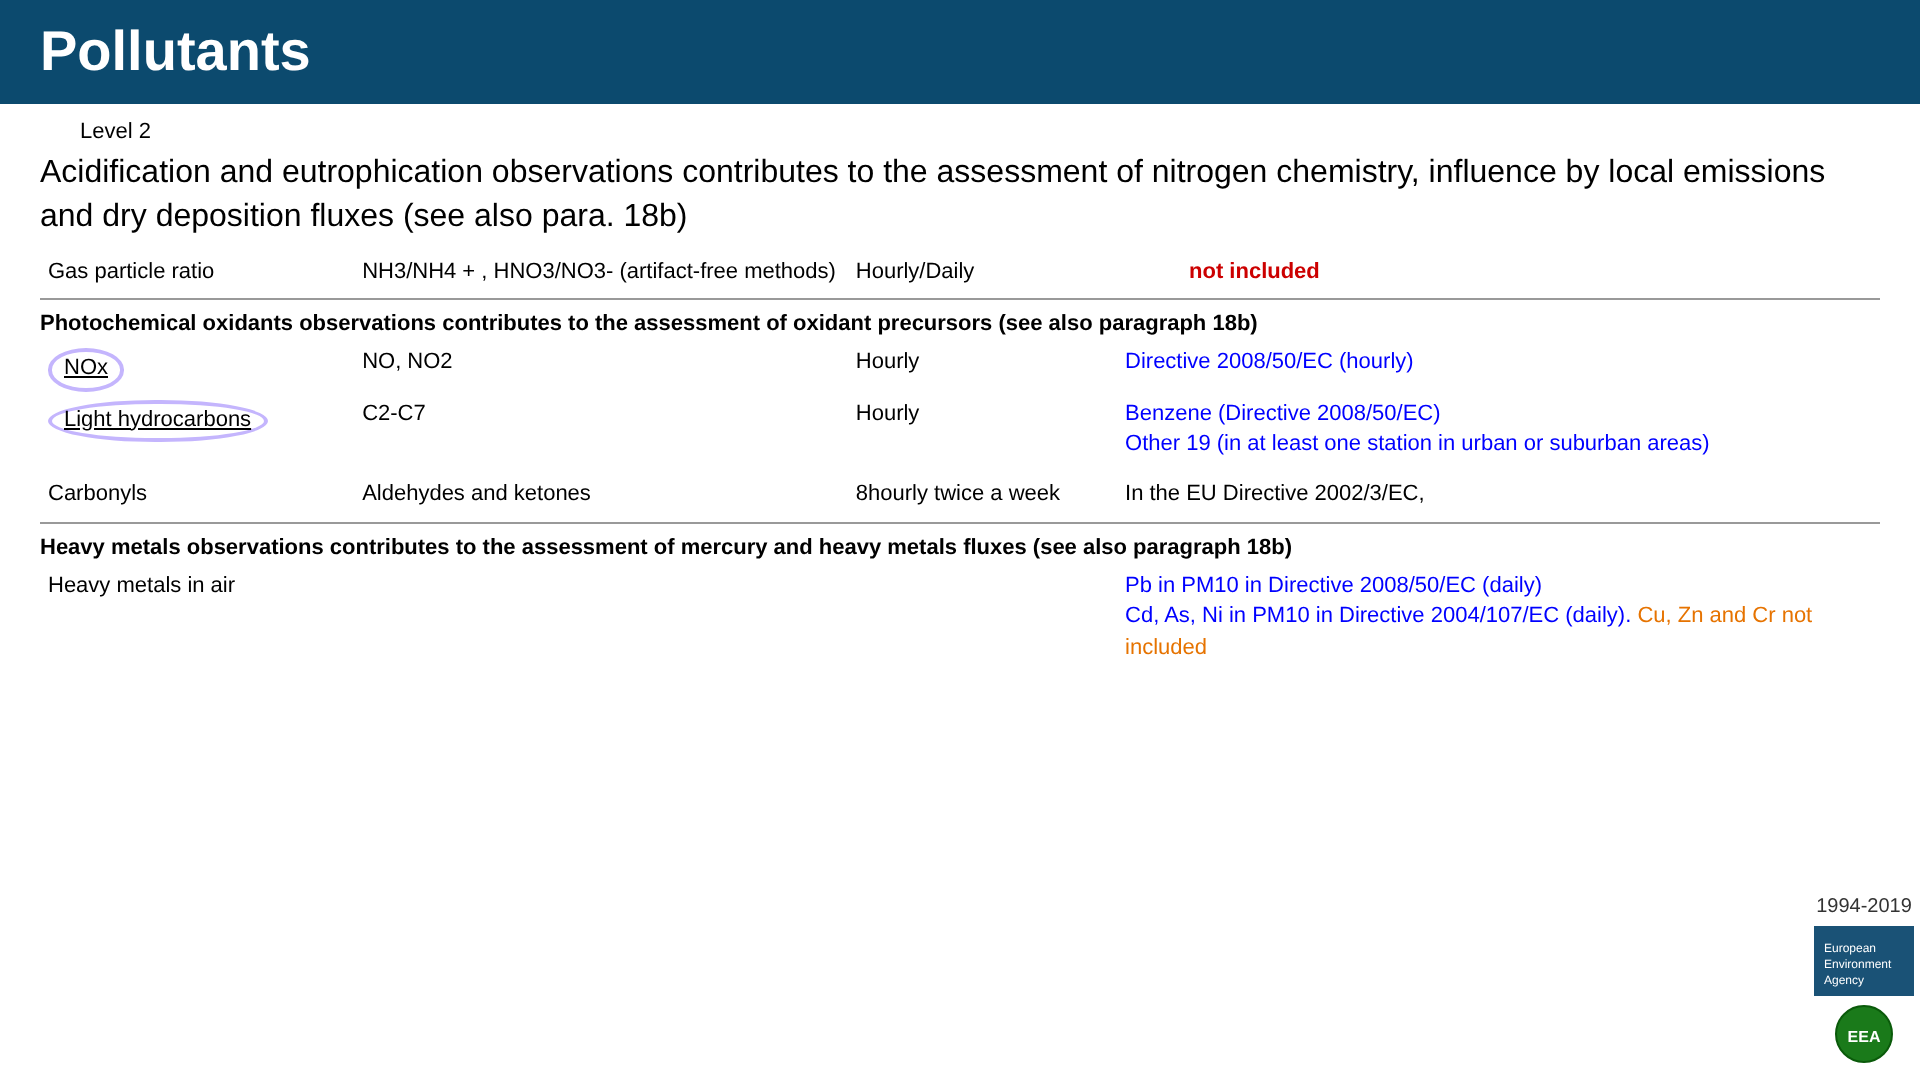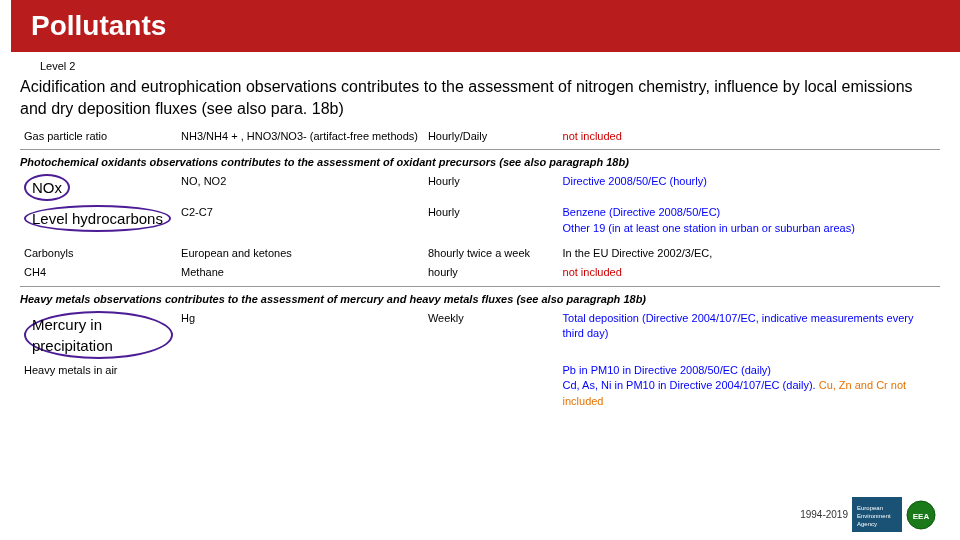--- a/index.html
+++ b/index.html
@@ -5,24 +5,23 @@
     * { margin: 0; padding: 0; box-sizing: border-box; }
     body {
       font-family: Arial, sans-serif;
       font-size: 11px;
       background: #fff;
       width: 960px;
       height: 540px;
       overflow: hidden;
     }
     .header {
-      background: #b91c1c;
+      background: #0c4a6e;
       color: #fff;
       padding: 10px 20px 10px 20px;
-      margin-left: 11px;
     }
     .header h1 {
       font-size: 28px;
       font-weight: bold;
       color: #fff;
     }
     .content {
       padding: 8px 20px;
     }
     .level-label {
@@ -43,56 +42,58 @@
     td {
       padding: 2px 4px;
       vertical-align: top;
       line-height: 1.4;
     }
     .section-header {
       font-size: 11px;
       font-weight: bold;
       margin-top: 6px;
       margin-bottom: 4px;
-      font-style: italic;
     }
     .not-included {
       color: #c00;
-      font-weight: normal;
+      font-weight: bold;
+      margin-left: 32px;
     }
     .blue-text {
       color: #00f;
       margin-top: 13px;
     }
     .orange-text {
       color: #e67300;
     }
     .col1 { width: 140px; }
     .col2 { width: 220px; }
     .col3 { width: 120px; }
     .col4 { width: 340px; }
     .oval-highlight {
       display: inline-block;
-      border: 2px solid #4c1d95;
+      border: 2px solid #c4b5fd;
       border-radius: 50%;
       padding: 1px 6px;
-      font-size: 15px;
+      font-size: 11px;
+      text-decoration: underline;
     }
     hr.divider {
       border: none;
       border-top: 1px solid #999;
       margin: 3px 0;
     }
     .footer-area {
       position: absolute;
       bottom: 8px;
-      right: 24px;
+      right: 3px;
       display: flex;
       align-items: center;
       gap: 4px;
+      flex-direction: column;
     }
   </style>
 </head>
 <body>
 
 <div class="header">
   <h1>Pollutants</h1>
 </div>
 
 <div class="content">
@@ -130,64 +131,46 @@
         <span class="oval-highlight">NOx</span>
       </td>
       <td class="col2">NO, NO2</td>
       <td class="col3">Hourly</td>
       <td class="col4">
         <span class="blue-text">Directive 2008/50/EC (hourly)</span>
       </td>
     </tr>
     <tr>
       <td class="col1">
-        <span class="oval-highlight">Level hydrocarbons</span>
+        <span class="oval-highlight">Light hydrocarbons</span>
       </td>
       <td class="col2">C2-C7</td>
       <td class="col3">Hourly</td>
       <td class="col4">
         <span class="blue-text">Benzene (Directive 2008/50/EC)<br>Other 19 (in at least one station in urban or suburban areas)</span>
       </td>
     </tr>
     <tr>
       <td colspan="4" style="height:6px;"></td>
     </tr>
     <tr>
       <td class="col1">Carbonyls</td>
-      <td class="col2">European and ketones</td>
+      <td class="col2">Aldehydes and ketones</td>
       <td class="col3">8hourly twice a week</td>
       <td class="col4">In the EU Directive 2002/3/EC,</td>
-    </tr>
-    <tr>
-      <td class="col1">CH4</td>
-      <td class="col2">Methane</td>
-      <td class="col3">hourly</td>
-      <td class="col4">
-        <span class="not-included">not included</span>
-      </td>
     </tr>
   </tbody>
     </table>
 
   <hr class="divider">
 
   <div class="section-header">Heavy metals observations contributes to the assessment of mercury and heavy metals fluxes (see also paragraph 18b)</div>
 
   <table>
     <tbody>
-        <tr>
-      <td class="col1">
-        <span class="oval-highlight">Mercury in precipitation</span>
-      </td>
-      <td class="col2">Hg</td>
-      <td class="col3">Weekly</td>
-      <td class="col4">
-        <span class="blue-text">Total deposition (Directive 2004/107/EC, indicative measurements every third day)</span>
-      </td>
-    </tr>
     <tr>
       <td class="col1">Heavy metals in air</td>
       <td class="col2"></td>
       <td class="col3"></td>
       <td class="col4">
         <span class="blue-text">Pb in PM10 in Directive 2008/50/EC (daily)<br>
         Cd, As, Ni in PM10 in Directive 2004/107/EC (daily). <span class="orange-text">Cu, Zn and Cr not included</span></span>
       </td>
     </tr>
   </tbody>

